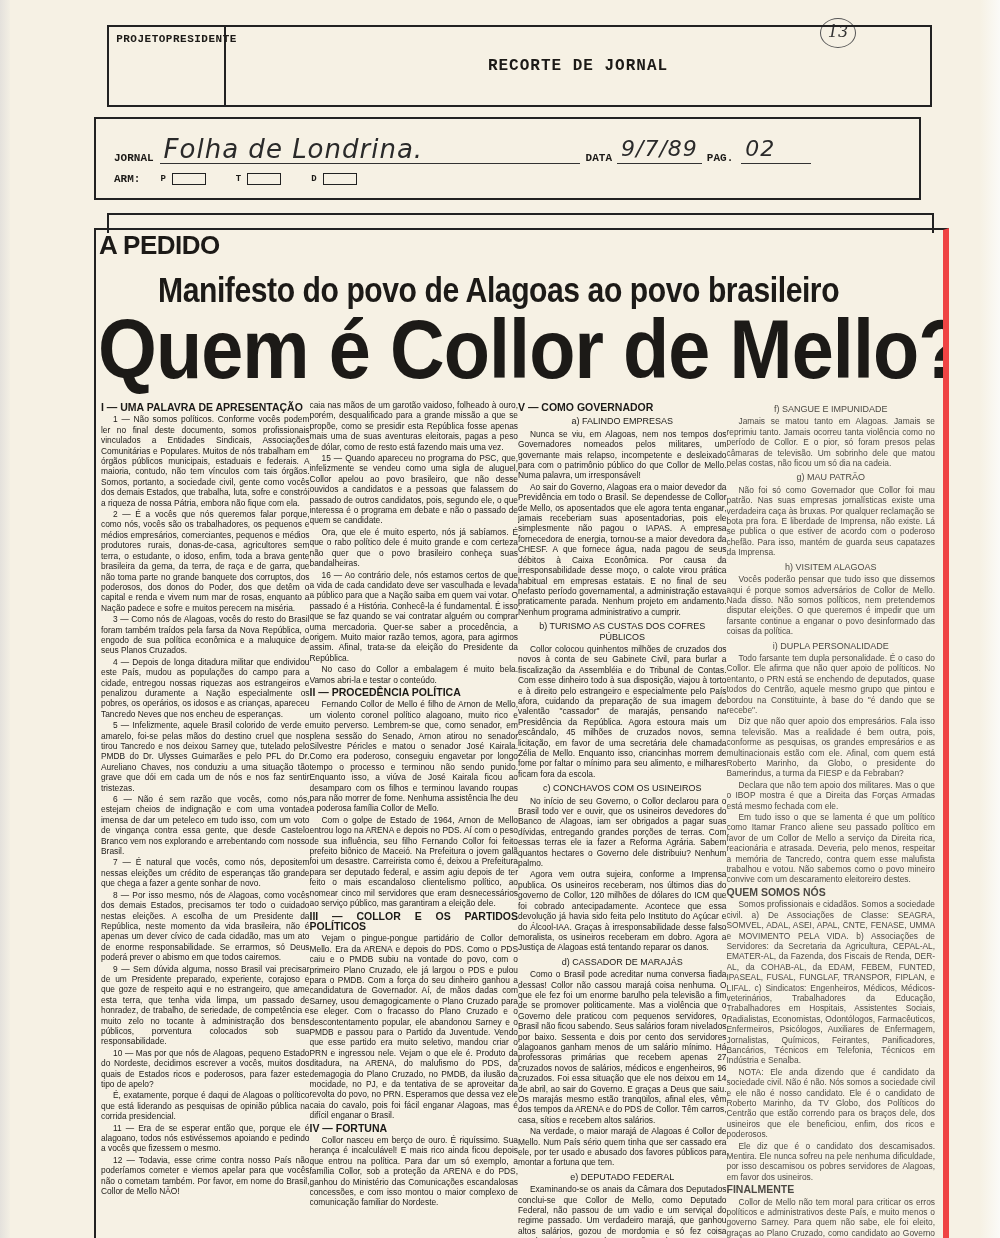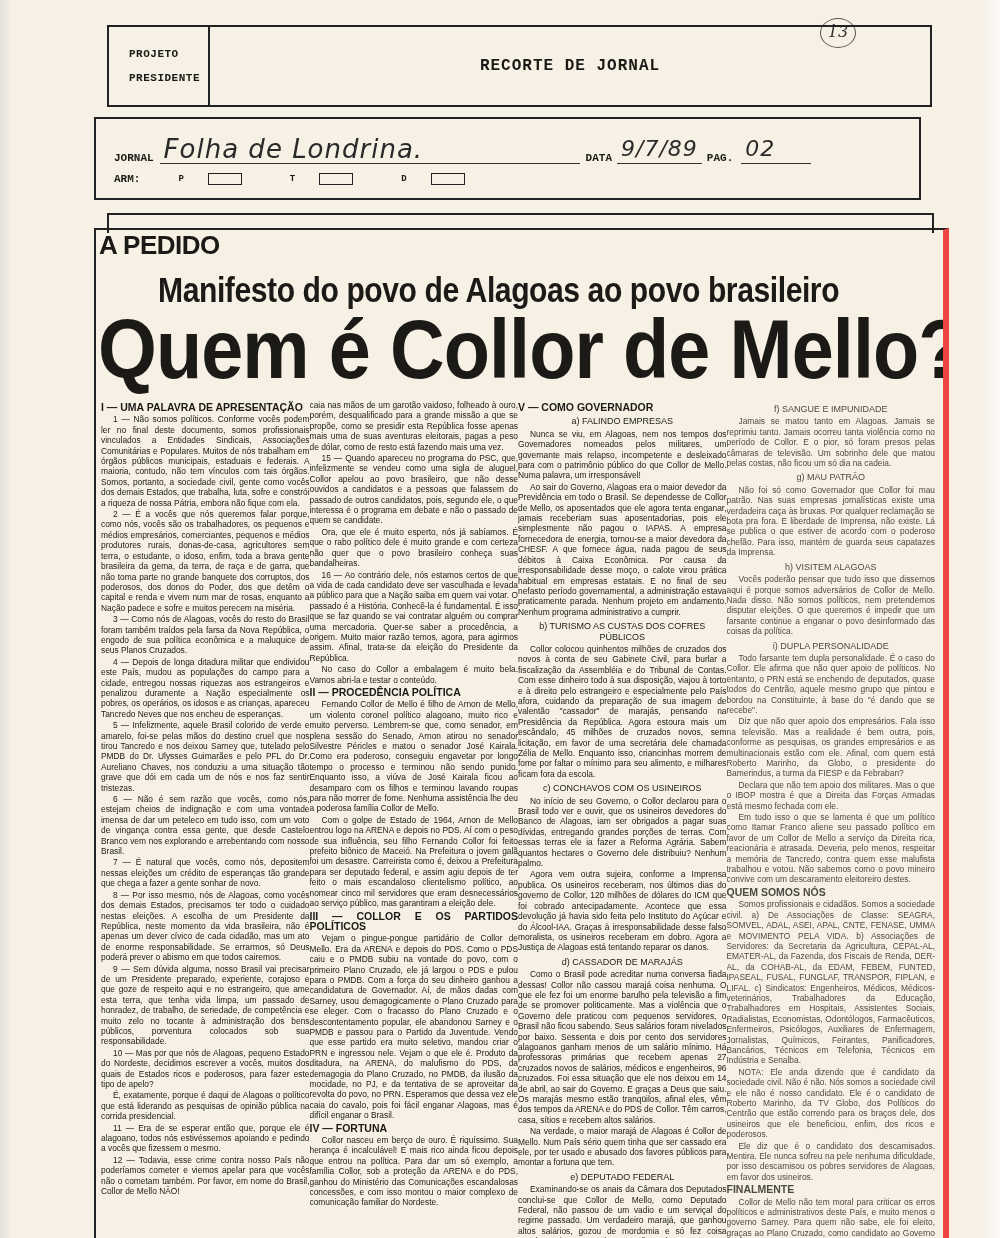--- a/index.html
+++ b/index.html
@@ -25,43 +25,43 @@
     text-align: center; line-height: 26px; color: #333;
   }
   .mono { font-family: "Liberation Mono", monospace; font-weight: bold; }
 
   
   .form-box1 {
     position: absolute; left: 107px; top: 25px; width: 825px; height: 82px;
     border: 2px solid #222; display: flex;
   }
   .form-project {
-    width: 101px; border-right: 2px solid #222;
-    display: flex; flex-direction: column; justify-content: center;
+    width: 117px; border-right: 2px solid #222;
+    display: flex; flex-direction: row; justify-content: center;
     padding-left: 20px; font-size: 11px; line-height: 24px; letter-spacing: 0.5px;
   }
   .form-title {
     flex: 1; display: flex; align-items: center; justify-content: center;
     font-size: 16px; letter-spacing: 1px;
   }
   .form-box2 {
     position: absolute; left: 94px; top: 117px; width: 827px; height: 83px;
     border: 2px solid #222;
   }
   .row-jornal { position: absolute; left: 18px; top: 16px; display: flex; align-items: flex-end; }
   .lbl { font-size: 11px; }
   .hand {
     font-family: "DejaVu Sans", sans-serif; font-size: 26px; color: #2a2a2a;
     font-style: italic; letter-spacing: 1px; border-bottom: 1.5px solid #333;
     line-height: 28px; padding: 0 4px;
   }
   .hand.name { width: 420px; margin-left: 6px; margin-right: 6px; }
   .hand.date { font-size: 22px; margin: 0 5px; }
   .hand.pag  { width: 70px; font-size: 22px; margin-left: 8px; }
-  .row-arm { position: absolute; left: 18px; top: 54px; display: flex; align-items: center; gap: 24px; }
+  .row-arm { position: absolute; left: 18px; top: 54px; display: flex; align-items: center; gap: 6px; }
   .arm-box { width: 34px; height: 12px; border: 1.5px solid #222; margin-right: 24px; }
   .arm-letter { font-size: 9px; }
 
   
   .clip-back {
     position: absolute; left: 107px; top: 213px; width: 827px; height: 20px;
     border: 2px solid #222; border-bottom: none;
   }
   .clip {
     position: absolute; left: 94px; top: 228px; width: 855px; height: 1210px;

